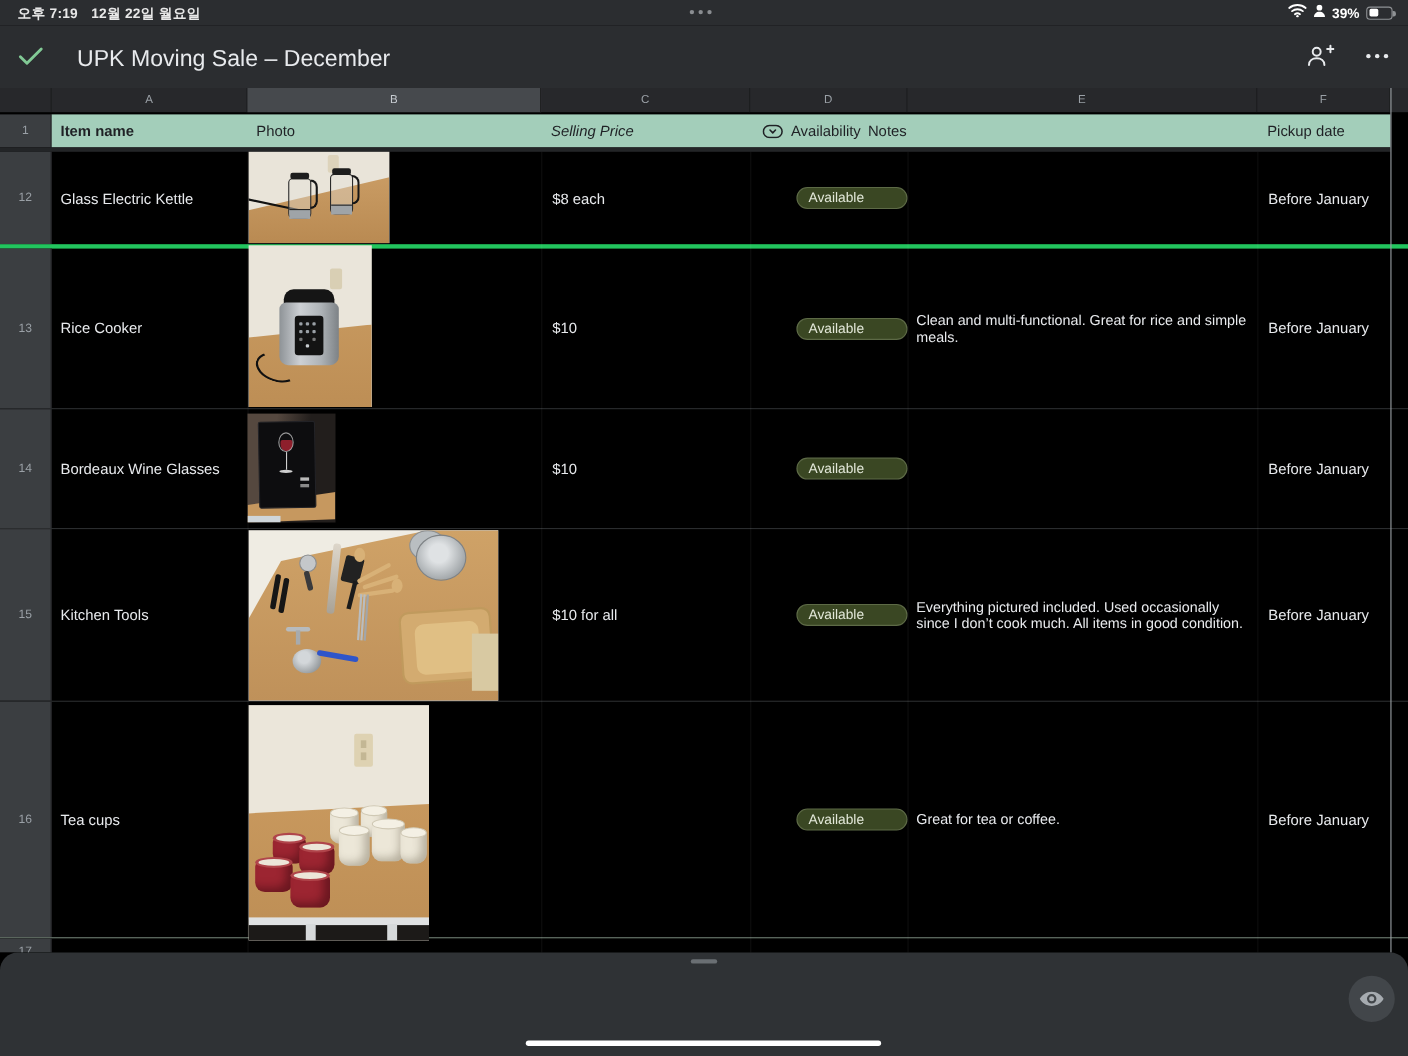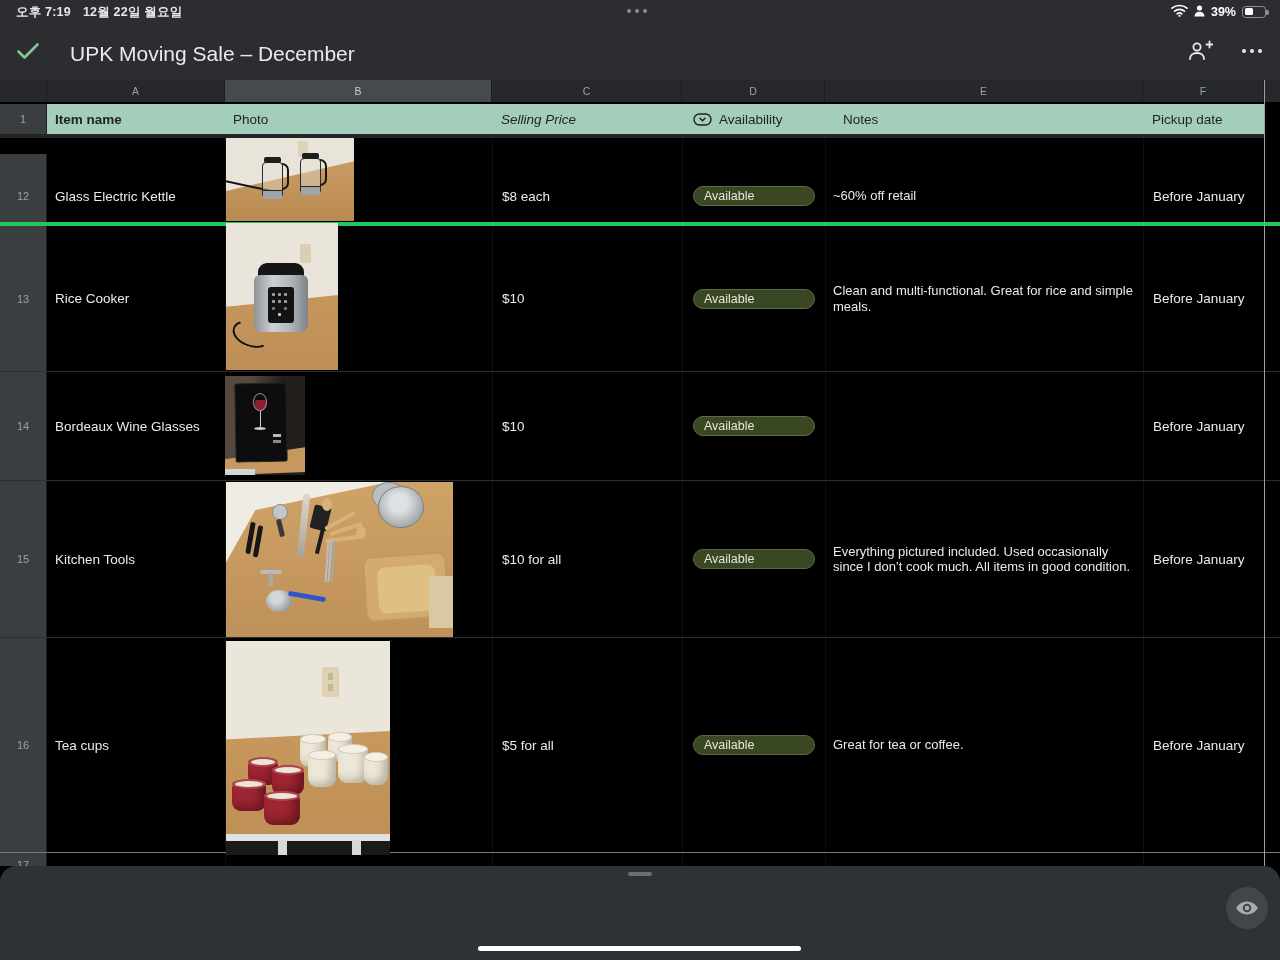--- a/index.html
+++ b/index.html
@@ -47,36 +47,36 @@
   .row1 { position:absolute; left:0; top:104px; width:1280px; height:30px; }
   .gut { position:absolute; left:0; width:47px; background:#3b3e41; color:#9aa0a6; font-size:11px;
          display:flex; align-items:center; justify-content:center; border-right:1px solid #1e1f21; }
   .row1 .gut { top:0; height:30px; }
   .greenband { position:absolute; left:47px; top:0; width:1217px; height:30px; background:#a3ceba; }
   .hcell { position:absolute; top:0; height:30px; display:flex; align-items:center; font-size:13.5px; color:#1f2125; }
   .hA { left:8px;   width:170px;font-weight:bold; }
   .hB { left:186px; width:259px; }
   .hC { left:454px; width:180px;font-style:italic; }
   .hD { left:646px; width:133px; }
-  .hE { left:796px; width:310px; }
+  .hE { left:742px; width:310px; }
   .hF { left:1105px; width:111px; }
   .chip-icon { margin-right:7px; display:inline-flex; }
   .frozen-div { position:absolute; left:0; top:134px; width:1264px; height:4px; background:#232527; }
 
   
   .row { position:absolute; left:0; width:1280px; }
-  .r12 { top:138px; height:84px;margin-top:16px; }
+  .r12 { top:138px; height:84px; }
   .r13 { top:222px; height:149px; border-top:4px solid #22c55e; }
   .r14 { top:371px; height:109px; border-top:1px solid #2b2d2f; }
   .r15 { top:480px; height:157px; border-top:1px solid #2b2d2f; }
   .r16 { top:637px; height:215px; border-top:1px solid #2b2d2f; }
   .r17 { top:852px; height:14px; border-top:1px solid #6e7d72; overflow:hidden; }
   .row .gut { top:0; height:100%; }
   .r17 .gut { align-items:flex-start; padding-top:6px; }
-  .cell { position:absolute; top:0; height:100%; display:flex; align-items:center; color:#e8eaed; font-size:13.5px; }
+  .cell { position:absolute; top:0; height:100%; display:flex; align-items:center; color:#e8eaed; font-size:13.5px;padding-left:31px; }
   .cell.pad8  { padding-left:8px; }
   .cell.pad10 { padding-left:10px; }
   .notes { font-size:13px; line-height:15.5px; }
   .notes span { display:block; max-width:300px; }
 
   .chip { width:122px; height:20px; margin-left:11px; border-radius:10px; background:#3a4723; border:1px solid #5d6a46;
           display:flex; align-items:center; padding-left:10px; font-size:12.5px; color:#e3e8d9; }
 
   
   .vline { position:absolute; top:138px; height:728px; width:1px; background:rgba(255,255,255,0.055); }
@@ -264,23 +264,20 @@
   </div>
   <div class="frozen-div"></div>
 
   <div class="row r12">
     <div class="gut">12</div>
     <div class="cell cA pad8">Glass Electric Kettle</div>
     <div class="cell cC pad10">$8 each</div>
     <div class="cell cD">
         <span class="chip">Available</span>
       </div>
-    <div class="cell cE pad8 notes">
-        <span>~60% off retail</span>
-      </div>
     <div class="cell cF pad10">Before January</div>
   </div>
 
   <div class="row r13">
     <div class="gut">13</div>
     <div class="cell cA pad8">Rice Cooker</div>
     <div class="cell cC pad10">$10</div>
     <div class="cell cD">
         <span class="chip">Available</span>
       </div>
@@ -312,21 +309,20 @@
       </div>
     <div class="cell cE pad8 notes">
         <span>Everything pictured included. Used occasionally since I don’t cook much. All items in good condition.</span>
       </div>
     <div class="cell cF pad10">Before January</div>
   </div>
 
   <div class="row r16">
     <div class="gut">16</div>
     <div class="cell cA pad8">Tea cups</div>
-    <div class="cell cC pad10">$5 for all</div>
     <div class="cell cD">
         <span class="chip">Available</span>
       </div>
     <div class="cell cE pad8 notes">
         <span>Great for tea or coffee.</span>
       </div>
     <div class="cell cF pad10">Before January</div>
   </div>
 
   <div class="row r17">

